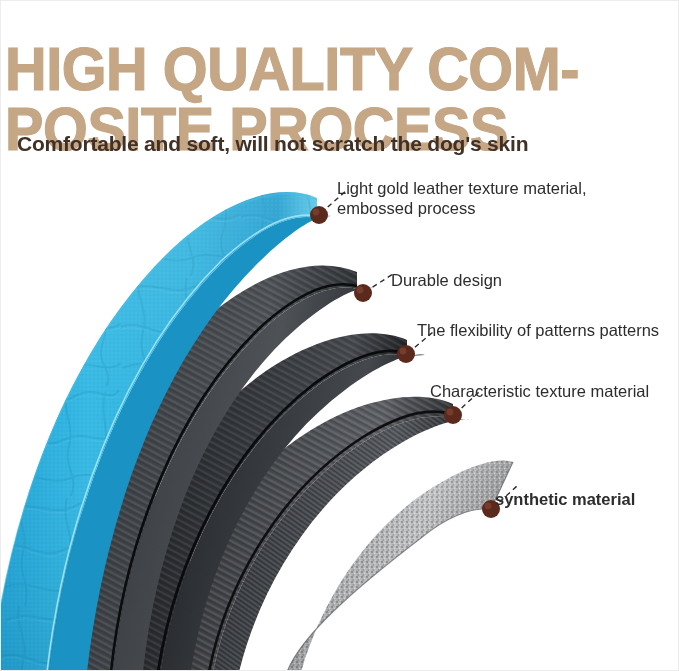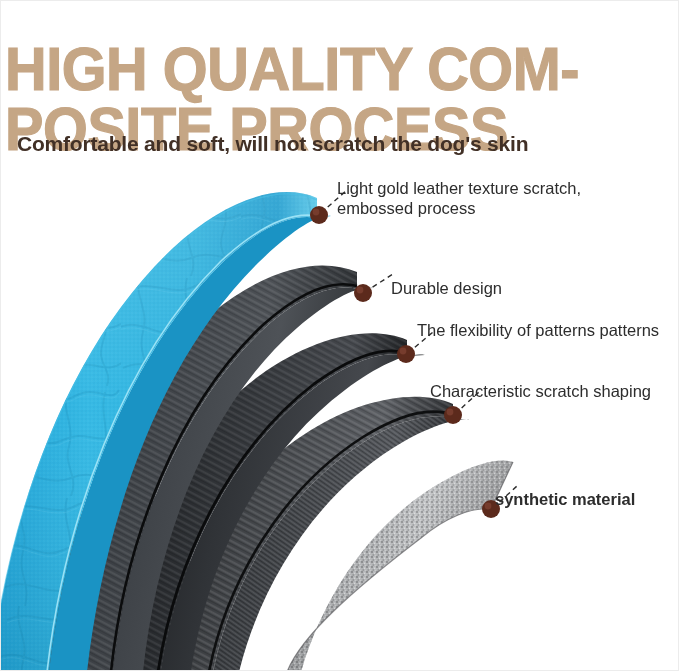--- a/index.html
+++ b/index.html
@@ -47,21 +47,21 @@
     color:#473528;
   }
 
   
   .art{position:absolute;left:0;top:165px;width:679px;height:506px;}
   .art svg{display:block;}
 
   
   .callout{position:absolute;font-size:16.5px;color:#2d2d2d;white-space:pre-line;line-height:1.22;}
   .c1{left:336px; top:177px;}
-  .c2{left:390px; top:269px;margin-top:8px;}
+  .c2{left:390px; top:269px;}
   .c3{left:416px; top:319px;}
   .c4{left:429px; top:380px;}
   .c5{left:494px; top:488px;font-weight:bold;}
 </style>
 </head>
 <body>
 
 <div class="page">
 
   <h1 class="headline">HIGH QUALITY COM-
@@ -298,21 +298,21 @@
         <circle cx="405" cy="188" r="9" fill="#5c2a1c"></circle>
         <circle cx="402" cy="185" r="3.4" fill="#7a4030" opacity="0.85"></circle>
         <circle cx="452" cy="249" r="9" fill="#5c2a1c"></circle>
         <circle cx="449" cy="246" r="3.4" fill="#7a4030" opacity="0.85"></circle>
         <circle cx="490" cy="343" r="9" fill="#5c2a1c"></circle>
         <circle cx="487" cy="340" r="3.4" fill="#7a4030" opacity="0.85"></circle>
       </g>
     </svg>
   </div>
 
-  <div class="callout c1">Light gold leather texture scratch,
+  <div class="callout c1">Light gold leather texture material,
 embossed process</div>
   <div class="callout c2">Durable design</div>
   <div class="callout c3">The flexibility of patterns patterns</div>
-  <div class="callout c4">Characteristic scratch shaping</div>
+  <div class="callout c4">Characteristic texture material</div>
   <div class="callout c5">synthetic material</div>
 
 
 </div>
 
 </body></html>

